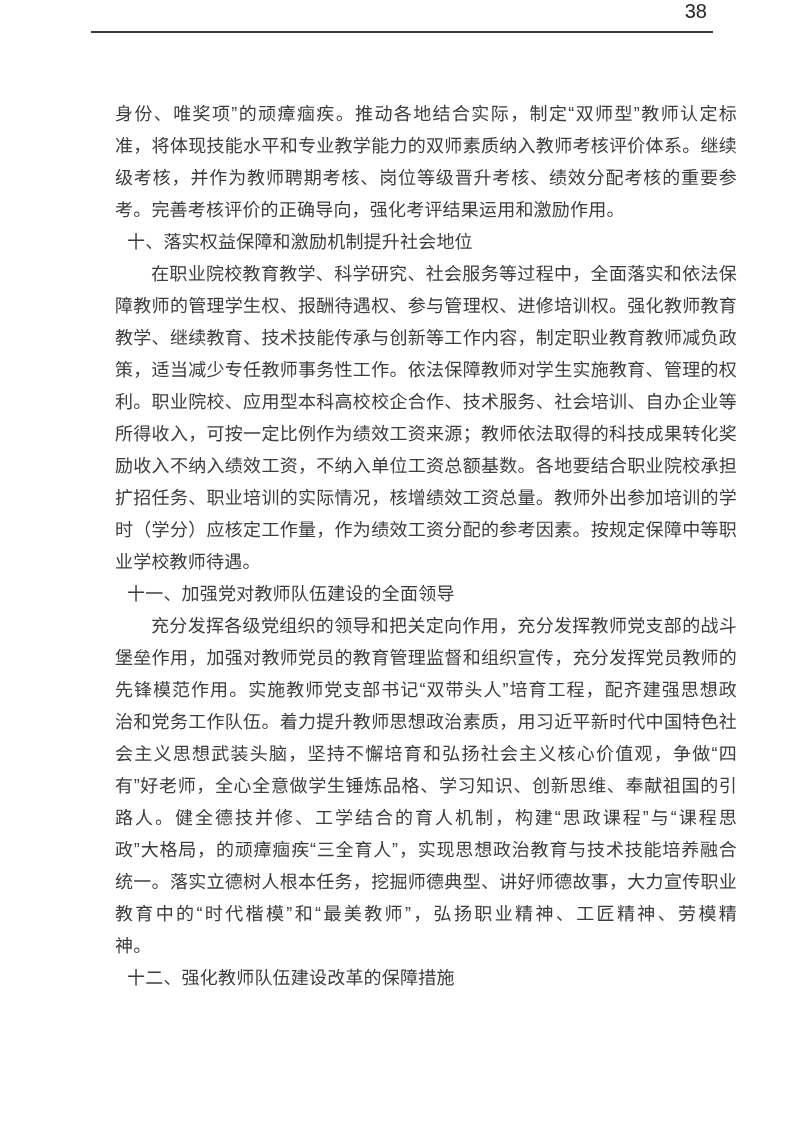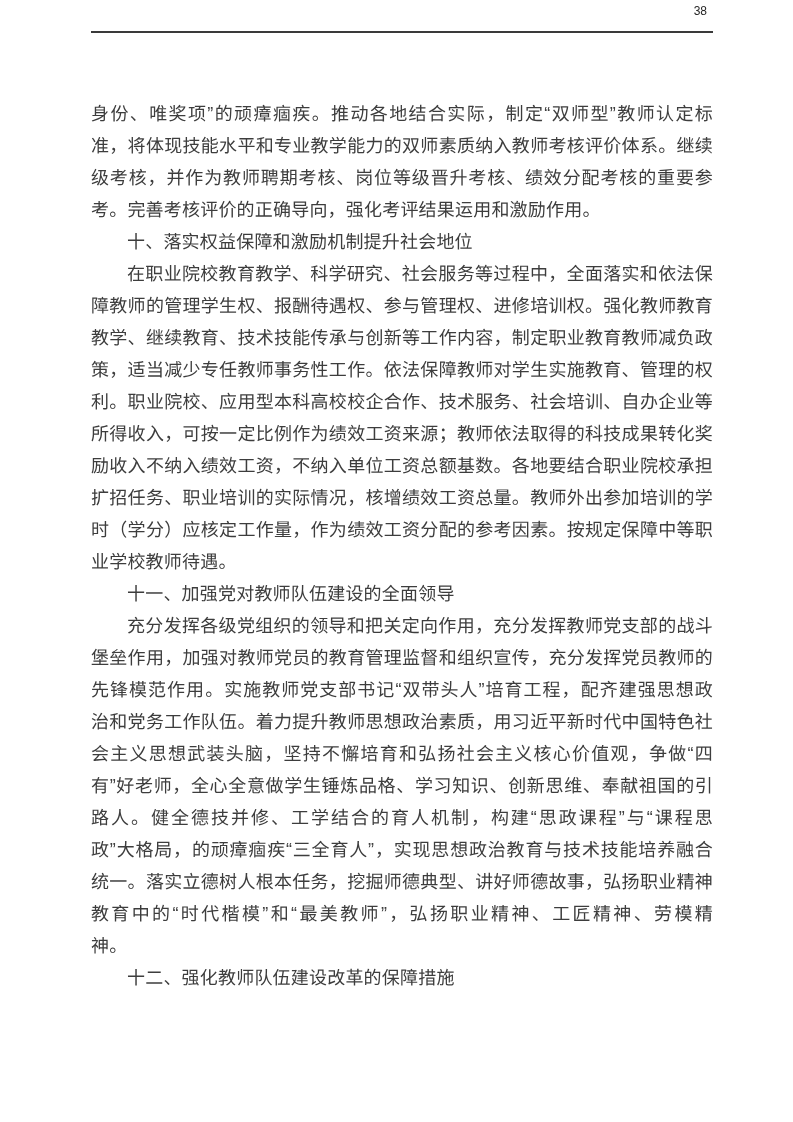--- a/index.html
+++ b/index.html
@@ -14,21 +14,21 @@
     background: #ffffff;
     overflow: hidden;
     font-family: "Liberation Sans", sans-serif;
   }
   .page-number {
     position: absolute;
     top: 1px;
     left: 91px;
     width: 616px;
     text-align: right;
-    font-size: 12px;
+    font-size: 20px;
     line-height: 20px;
     color: #262626;
   }
   .header-rule {
     position: absolute;
     top: 31px;
     left: 91px;
     width: 622px;
     height: 2px;
     background: #3a3a3a;
@@ -40,20 +40,21 @@
     width: 622px;
     font-size: 18px;
     line-height: 32px;
     color: #3d3d3d;
     letter-spacing: 0.2px;
   }
   .paragraph { margin: 0; }
   .line {
     width: 100%;
     white-space: normal;
+    margin-left: 24px;
   }
   .line.fill {
     text-align: justify;
     text-align-last: justify;
     text-justify: inter-character;
   }
   .paragraph.indent-first .line:first-child {
     text-indent: 2em;
   }
   .heading {
@@ -89,19 +90,19 @@
       <div class="heading">十一、加强党对教师队伍建设的全面领导</div>
       <div class="paragraph indent-first">
         <div class="line fill">充分发挥各级党组织的领导和把关定向作用，充分发挥教师党支部的战斗</div>
         <div class="line fill">堡垒作用，加强对教师党员的教育管理监督和组织宣传，充分发挥党员教师的</div>
         <div class="line fill">先锋模范作用。实施教师党支部书记“双带头人”培育工程，配齐建强思想政</div>
         <div class="line fill">治和党务工作队伍。着力提升教师思想政治素质，用习近平新时代中国特色社</div>
         <div class="line fill">会主义思想武装头脑，坚持不懈培育和弘扬社会主义核心价值观，争做“四</div>
         <div class="line fill">有”好老师，全心全意做学生锤炼品格、学习知识、创新思维、奉献祖国的引</div>
         <div class="line fill">路人。健全德技并修、工学结合的育人机制，构建“思政课程”与“课程思</div>
         <div class="line fill">政”大格局，的顽瘴痼疾“三全育人”，实现思想政治教育与技术技能培养融合</div>
-        <div class="line fill">统一。落实立德树人根本任务，挖掘师德典型、讲好师德故事，弘扬职业精神</div>
+        <div class="line fill">统一。落实立德树人根本任务，挖掘师德典型、讲好师德故事，大力宣传职业</div>
         <div class="line fill">教育中的“时代楷模”和“最美教师”，弘扬职业精神、工匠精神、劳模精</div>
         <div class="line">神。</div>
       </div>
       <div class="heading">十二、强化教师队伍建设改革的保障措施</div>
     </div>
 </div>
 
 </body></html>

